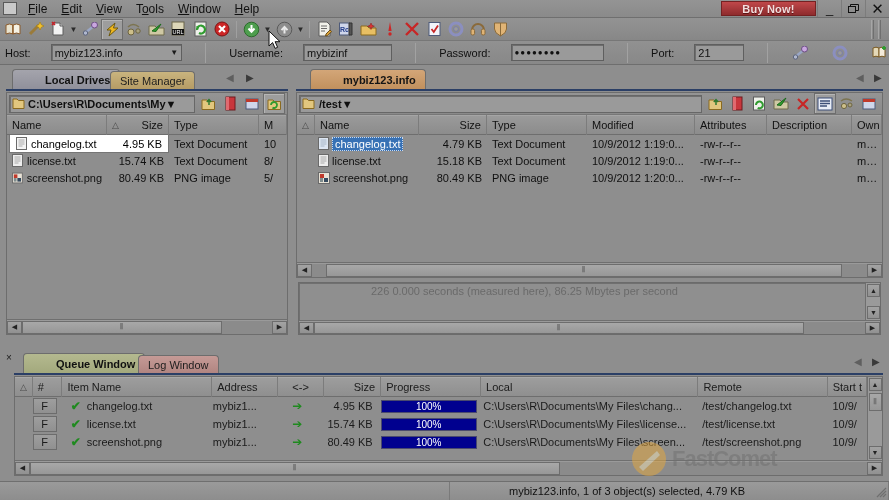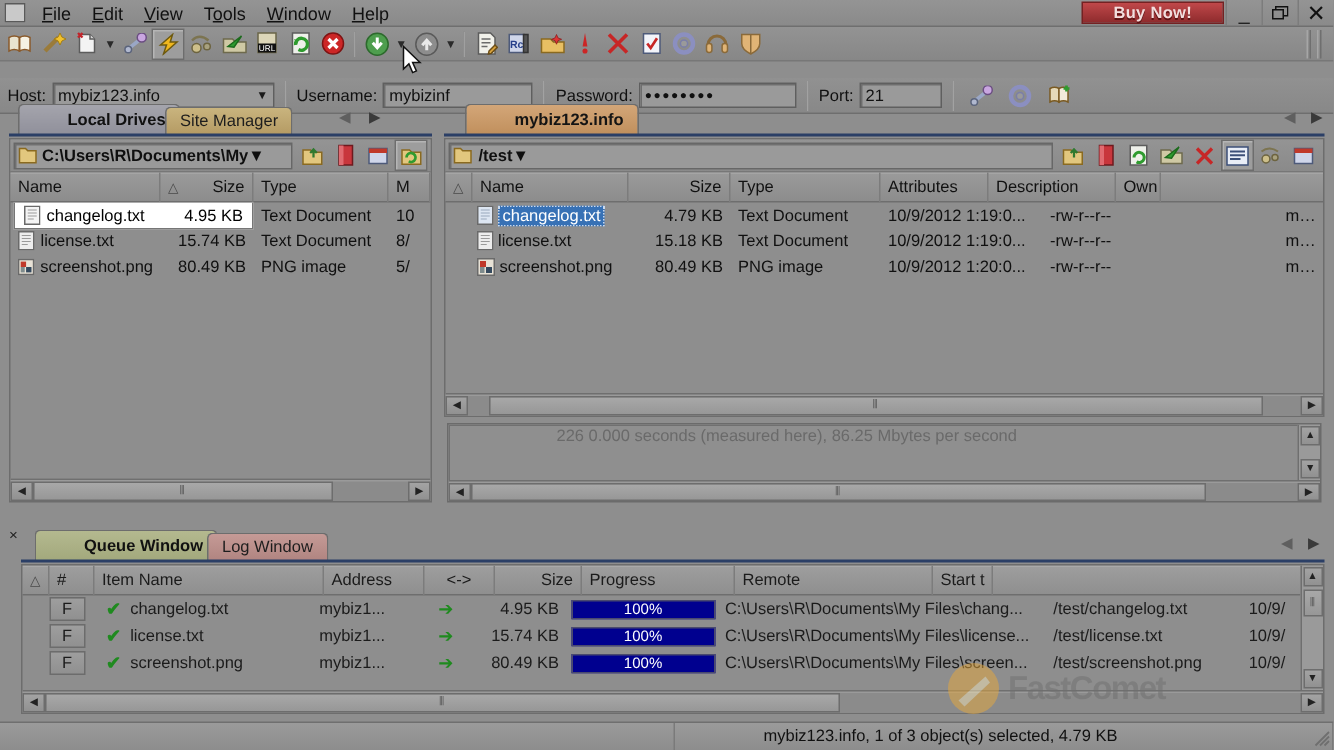--- a/index.html
+++ b/index.html
@@ -46,21 +46,21 @@
   .tsep{ width:1px;height:17px;background:#6f6f6f;margin:0 3px; border-right:1px solid #a0a0a0;}
   .caret{ width:11px;height:21px;display:flex;align-items:center;justify-content:center;font-size:8px;color:#2a2a2a;}
   .tb-spacer{flex:1;}
   .tb-grip{width:3px;height:19px;border-left:1px solid #a6a6a6;border-right:1px solid #6f6f6f;margin:0 2px;}
 
   
   .connbar{
     position:absolute; left:0; top:41px; width:889px; height:24px;
     background:linear-gradient(#919191,#888);
     border-bottom:1px solid #6e6e6e;
-    display:flex; align-items:center; padding-left:5px; gap:4px;margin-top:11px;
+    display:flex; align-items:center; padding-left:5px; gap:20px;
   }
   .lbl{ font-size:11px; color:#101010; }
   .fld{
     height:17px; background:#9a9a9a; border:1px solid #5f5f5f;
     box-shadow: inset 1px 1px 0 #6e6e6e;
     display:flex; align-items:center; padding:0 3px; font-size:11px; color:#101010;
   }
   .fld .dd{ margin-left:auto; font-size:8px; color:#1a1a1a; padding-left:5px;}
   .divv{ width:1px;height:20px;background:#6f6f6f;border-right:1px solid #a2a2a2;margin:0 3px;}
 
@@ -561,20 +561,21 @@
         </svg>
       </div>
       <div style="width:2px"></div>
     </div>
 
     <div class="hdr">
       <div class="hcell" style="width:18px;justify-content:center;font-size:9px;color:#4a4a4a">△</div>
       <div class="hcell" style="width:104px">Name</div>
       <div class="hcell num" style="width:68px">Size</div>
       <div class="hcell" style="width:100px">Type</div>
+      <div class="hcell" style="width:108px">Modified</div>
       <div class="hcell" style="width:72px">Attributes</div>
       <div class="hcell" style="width:85px">Description</div>
       <div class="hcell" style="width:30px">Own</div>
     </div>
 
     <div class="rowlist" style="height:127px;">
       <div class="row">
         <div style="width:18px"></div>
         <div class="cell" style="width:104px;display:flex;align-items:center;gap:3px;padding-left:3px">
           <svg width="11" height="13" viewBox="0 0 11 13">
@@ -678,20 +679,21 @@
     <div style="display:flex; height:83px;">
       <div style="flex:1; overflow:hidden;">
         <div class="qhdr">
           <div class="hcell" style="width:18px;justify-content:center;font-size:9px;color:#4a4a4a">△</div>
           <div class="hcell" style="width:30px">#</div>
           <div class="hcell" style="width:153px">Item Name</div>
           <div class="hcell" style="width:67px">Address</div>
           <div class="hcell" style="width:47px;justify-content:center">&lt;-&gt;</div>
           <div class="hcell num" style="width:58px">Size</div>
           <div class="hcell" style="width:102px">Progress</div>
+          <div class="hcell" style="width:222px">Local</div>
           <div class="hcell" style="width:132px">Remote</div>
           <div class="hcell" style="width:40px">Start t</div>
         </div>
 
         <div class="qrow">
           <div style="width:18px"></div>
           <div style="width:30px;display:flex;align-items:center;margin-left:-6px">
             <div class="qflag">F</div>
           </div>
           <div class="cell" style="width:153px;display:flex;align-items:center;gap:6px;padding-left:14px">

